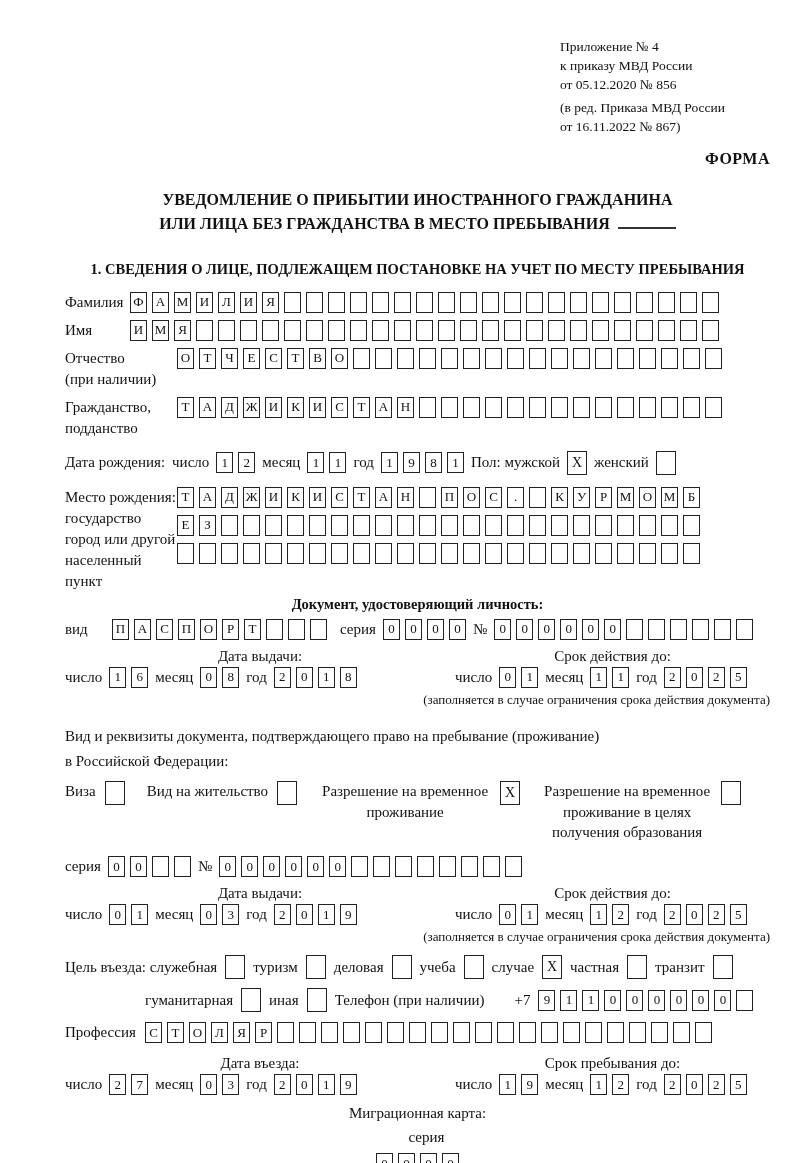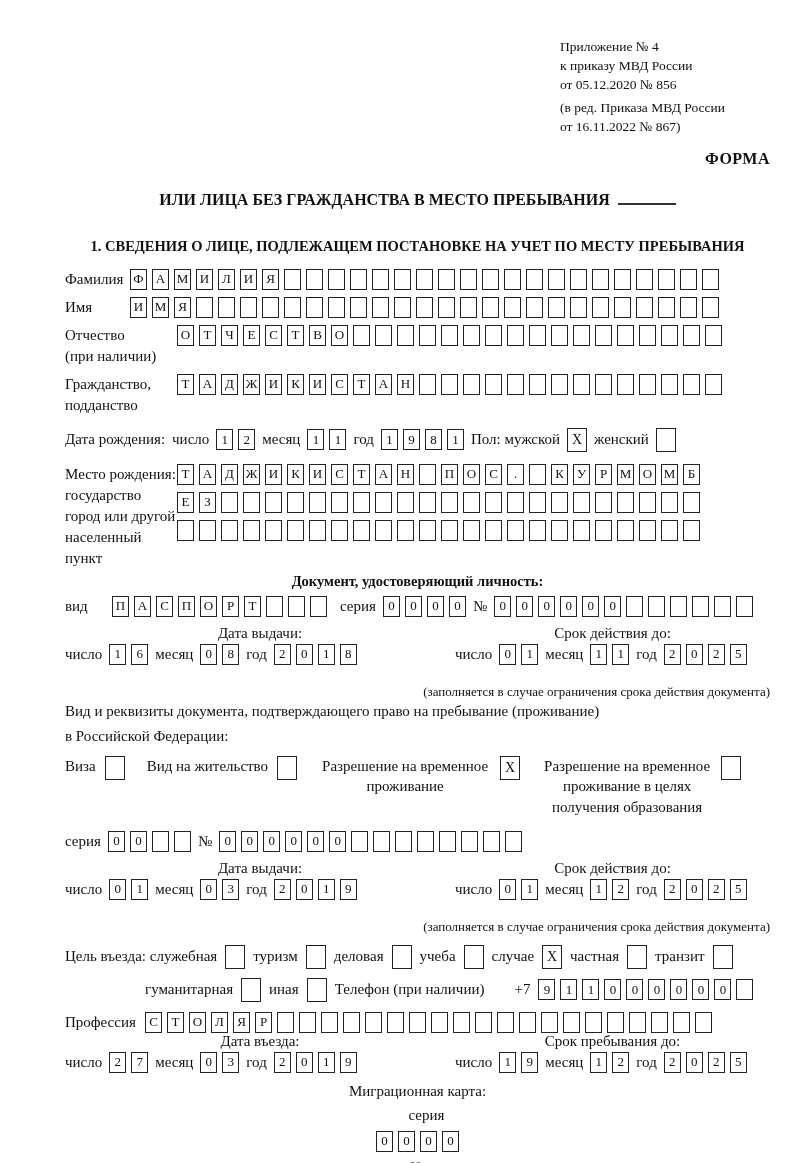--- a/index.html
+++ b/index.html
@@ -30,22 +30,22 @@
   .cbox{box-sizing:border-box;flex:0 0 auto;width:20px;height:24px;border:1.6px solid #222;
         display:flex;align-items:center;justify-content:center;font-size:14px;background:#fff;}
 
   .center-bold{font-weight:bold;font-size:14.5px;text-align:center;margin-top:10px;}
 
   .twocol{display:flex;margin-top:8px;}
   .colL{width:390px;text-align:center;font-size:15px;}
   .colR{flex:1;text-align:center;font-size:15px;}
   .dates-pair{display:flex;margin-top:2px;}
   .dates-pair .dg-left{width:390px;}
-  .note-right{font-size:13px;text-align:right;margin-top:19px;}
-  .plain{font-size:15px;line-height:1.55;margin-top:0;}
+  .note-right{font-size:13px;text-align:right;margin-top:4px;}
+  .plain{font-size:15px;line-height:1.55;margin-top:17px;}
 
   .opt{display:flex;align-items:flex-start;gap:9px;}
   .opt .ol{font-size:15px;text-align:center;line-height:1.35;}
   .opts-row{display:flex;align-items:flex-start;gap:22px;margin-top:8px;}
 
   .purpose-row{display:flex;align-items:center;gap:8px;font-size:15px;margin-top:10px;text-align:right;}
   .purpose-row2{display:flex;align-items:center;gap:8px;font-size:15px;margin-top:9px;margin-left:80px;}
 </style>
 </head>
 <body>
@@ -57,20 +57,21 @@
     <div>к приказу МВД России</div>
     <div>от 05.12.2020 № 856</div>
     <div class="gap"></div>
     <div>(в ред. Приказа МВД России</div>
     <div>от 16.11.2022 № 867)</div>
   </div>
 
   <div class="forma">ФОРМА</div>
 
   <div class="title">
+    <div>УВЕДОМЛЕНИЕ О ПРИБЫТИИ ИНОСТРАННОГО ГРАЖДАНИНА</div>
     <div>
       <span>ИЛИ ЛИЦА БЕЗ ГРАЖДАНСТВА В МЕСТО ПРЕБЫВАНИЯ</span><span class="blank-line"></span>
     </div>
   </div>
 
   <div class="section-head">1. СВЕДЕНИЯ О ЛИЦЕ, ПОДЛЕЖАЩЕМ ПОСТАНОВКЕ НА УЧЕТ ПО МЕСТУ ПРЕБЫВАНИЯ</div>
 
   <div class="row">
     <div class="lab w65">Фамилия</div>
     <div class="cells">
@@ -563,21 +564,21 @@
         <span class="cell"></span>
         <span class="cell"></span>
         <span class="cell"></span>
         <span class="cell"></span>
         <span class="cell"></span>
         <span class="cell"></span>
         <span class="cell"></span>
       </div>
   </div>
 
-  <div class="twocol" style="margin-top:0;">
+  <div class="twocol" style="margin-top:12px;">
     <div class="colL">Дата въезда:</div>
     <div class="colR">Срок пребывания до:</div>
   </div>
   <div class="dates-pair">
     <div class="inline dg-left">
       <span>число</span>
       <span class="cells">
           <span class="cell">2</span>
           <span class="cell">7</span>
         </span>

